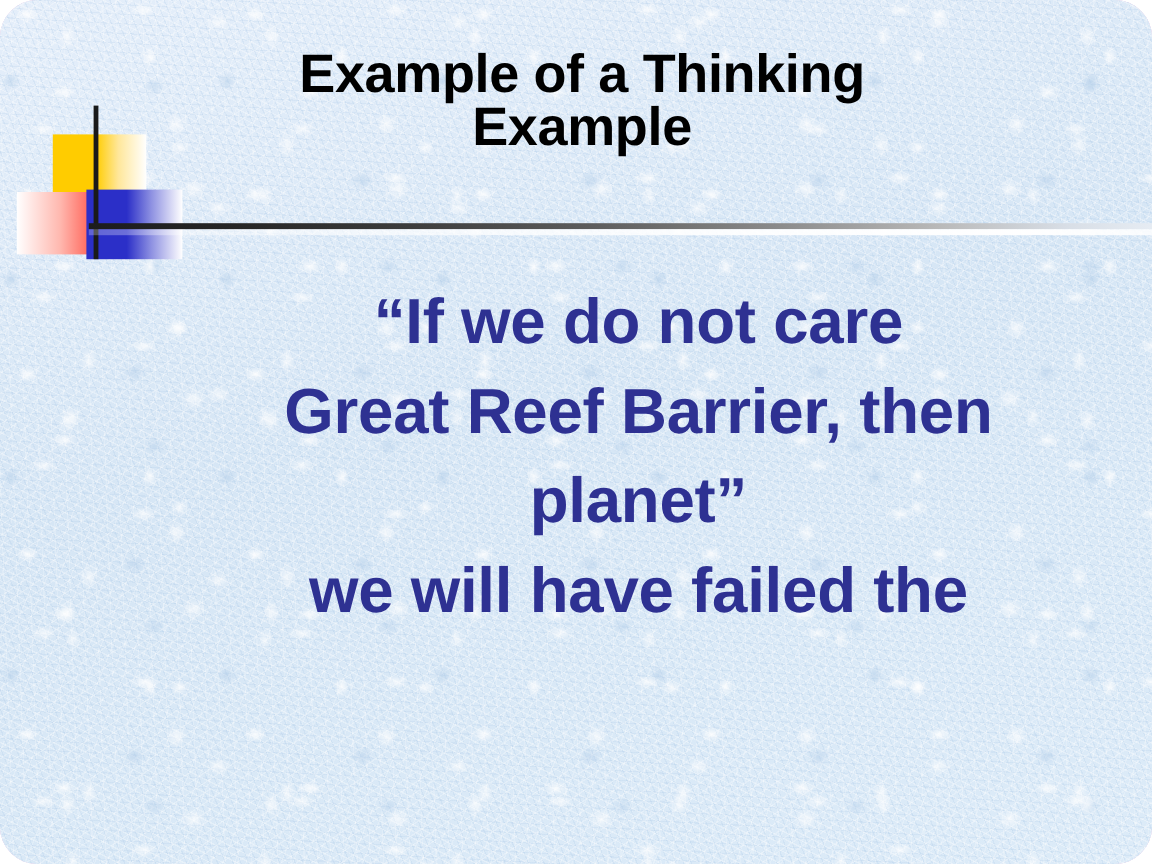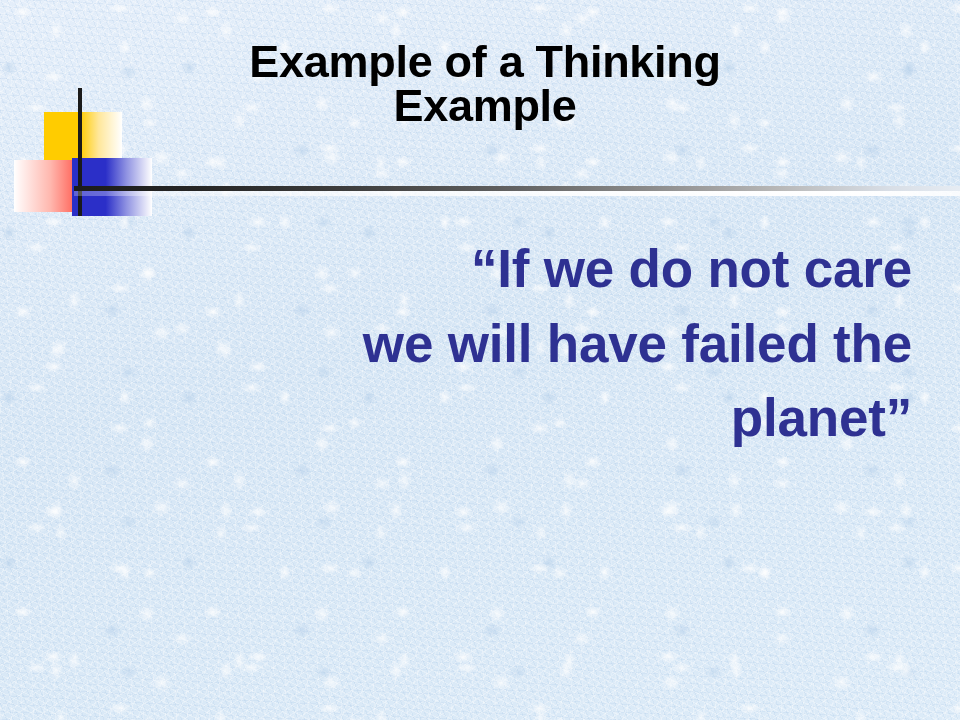--- a/index.html
+++ b/index.html
@@ -8,20 +8,21 @@
     background: #ffffff;
   }
 
   #slide {
     position: relative;
     width: 960px;
     height: 720px;
     overflow: hidden;
     font-family: "Liberation Sans", sans-serif;
     background-color: #f9a8d4;
+    border-radius: 31px;
   }
 
   
   #slide-bg {
     position: absolute;
     inset: 0;
     background-color: #dbe8f6;
     background-image:
       radial-gradient(ellipse 13px 9px at 12% 8%,  rgba(255,255,255,0.85) 0%, rgba(255,255,255,0) 70%),
       radial-gradient(ellipse 10px 14px at 33% 19%, rgba(255,255,255,0.70) 0%, rgba(255,255,255,0) 70%),
@@ -135,21 +136,21 @@
   
   #body-quote {
     position: absolute;
     left: 152px;
     top: 232px;
     width: 760px;
     font-size: 53px;
     font-weight: bold;
     line-height: 1.41;
     color: #2E3192;
-    text-align: right;
+    text-align: center;
     letter-spacing: -0.2px;
   }
   #body-quote .qline { display: block; white-space: pre; }
 </style>
 </head>
 <body>
 
 <div id="slide">
 
   <div id="slide-bg"></div>
@@ -164,17 +165,18 @@
     <div class="blk" id="blk-red"></div>
     <div class="blk" id="blk-blue"></div>
     <div class="blk" id="logo-vrule"></div>
   </div>
 
   <div id="divider"></div>
   <div id="divider-highlight"></div>
 
   <div id="body-quote">
     <span class="qline">“If we do not care</span>
+    <span class="qline">Great Reef Barrier, then</span>
+    <span class="qline">planet”</span>
     <span class="qline">we will have failed the</span>
-    <span class="qline">planet”</span>
   </div>
 
 </div>
 
 </body></html>

